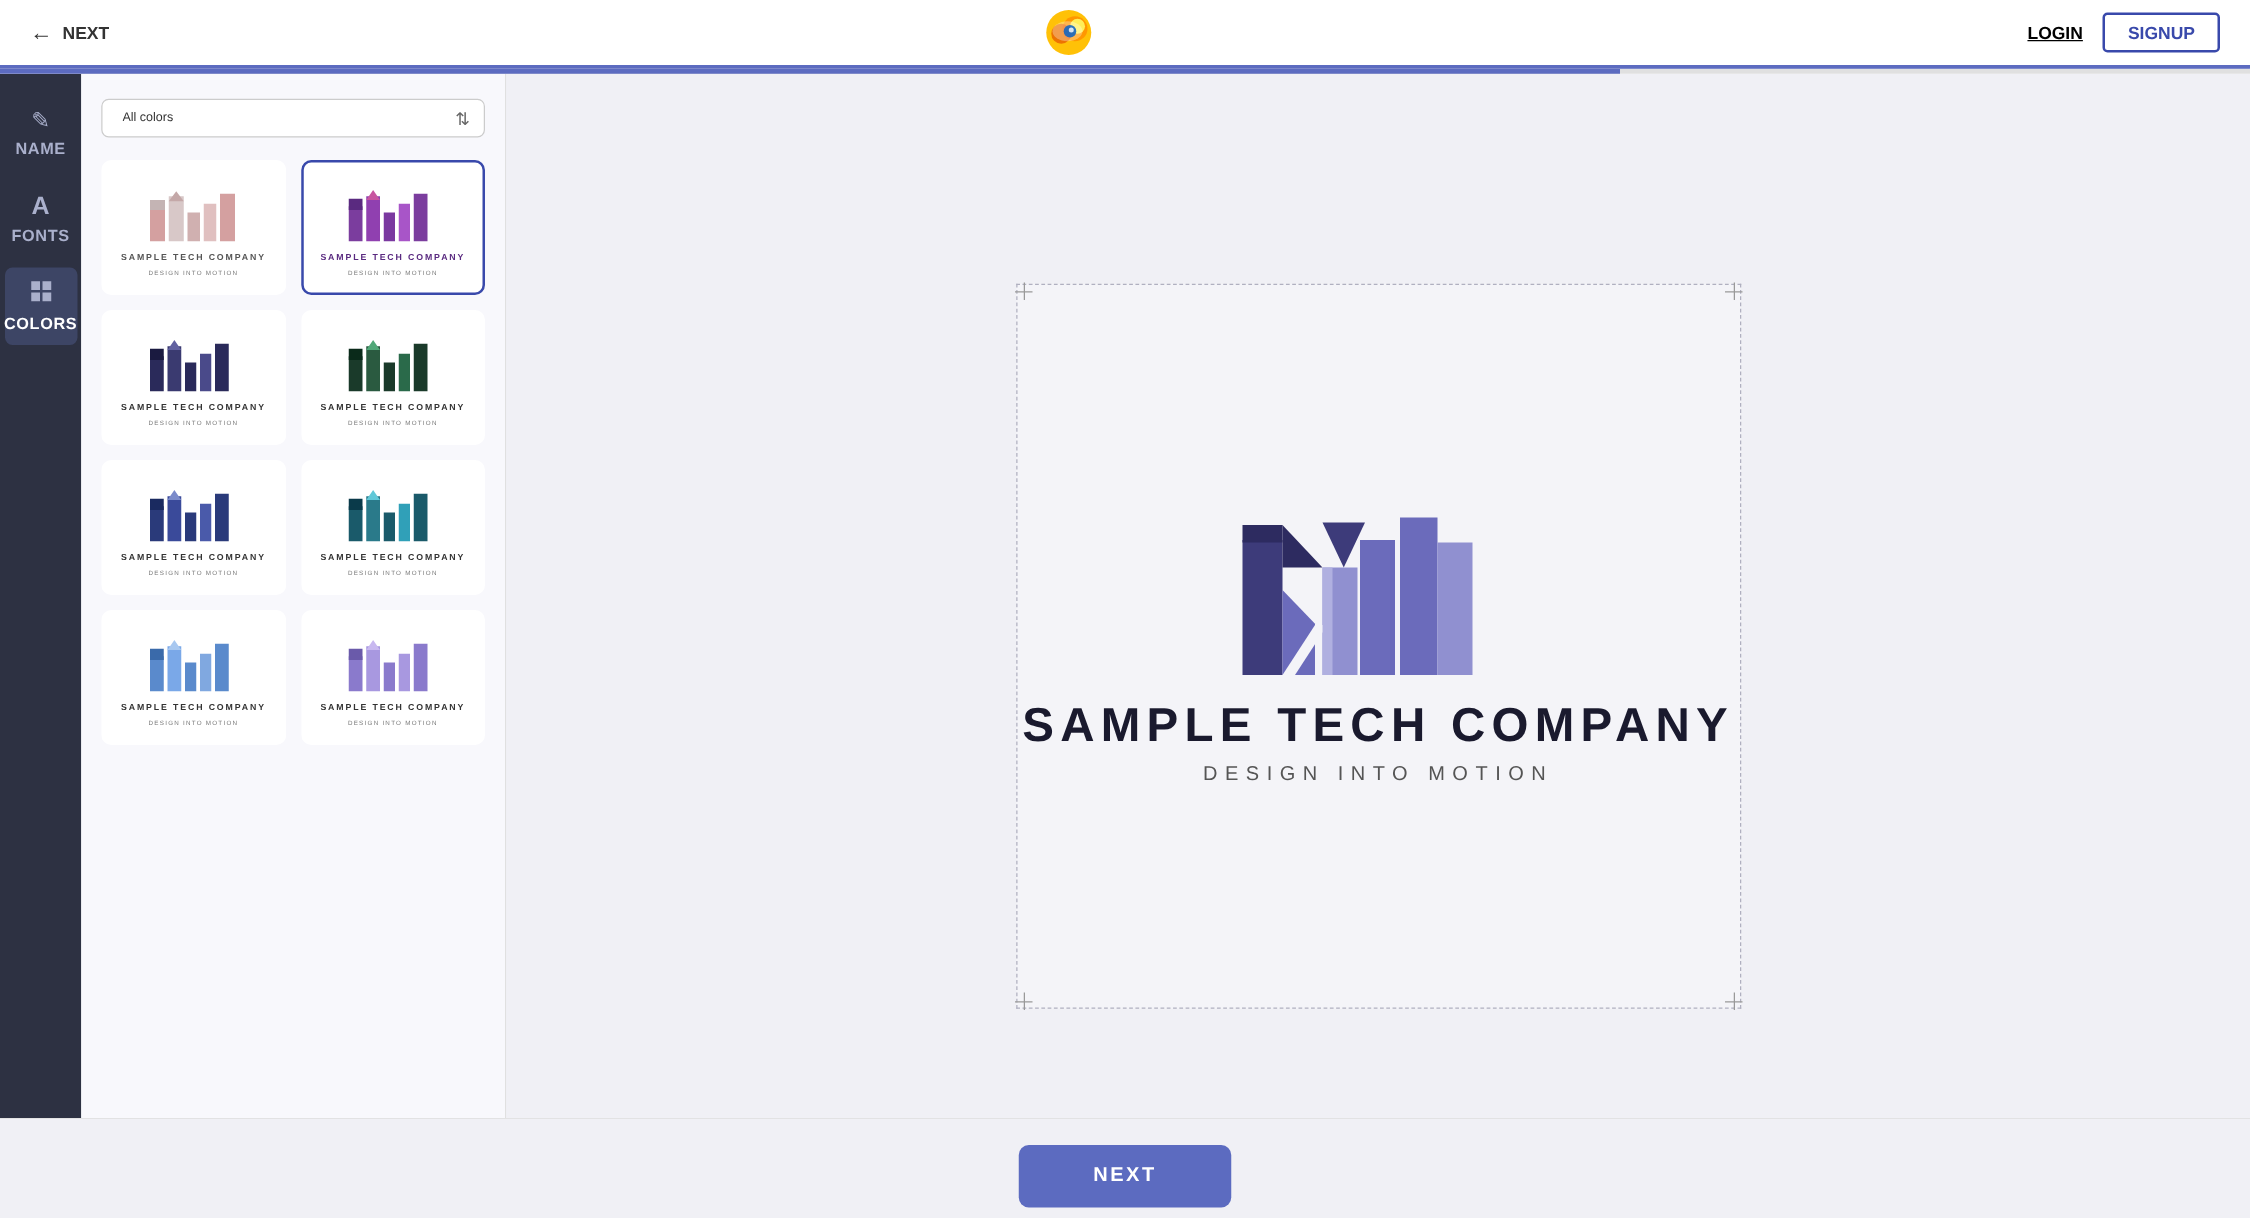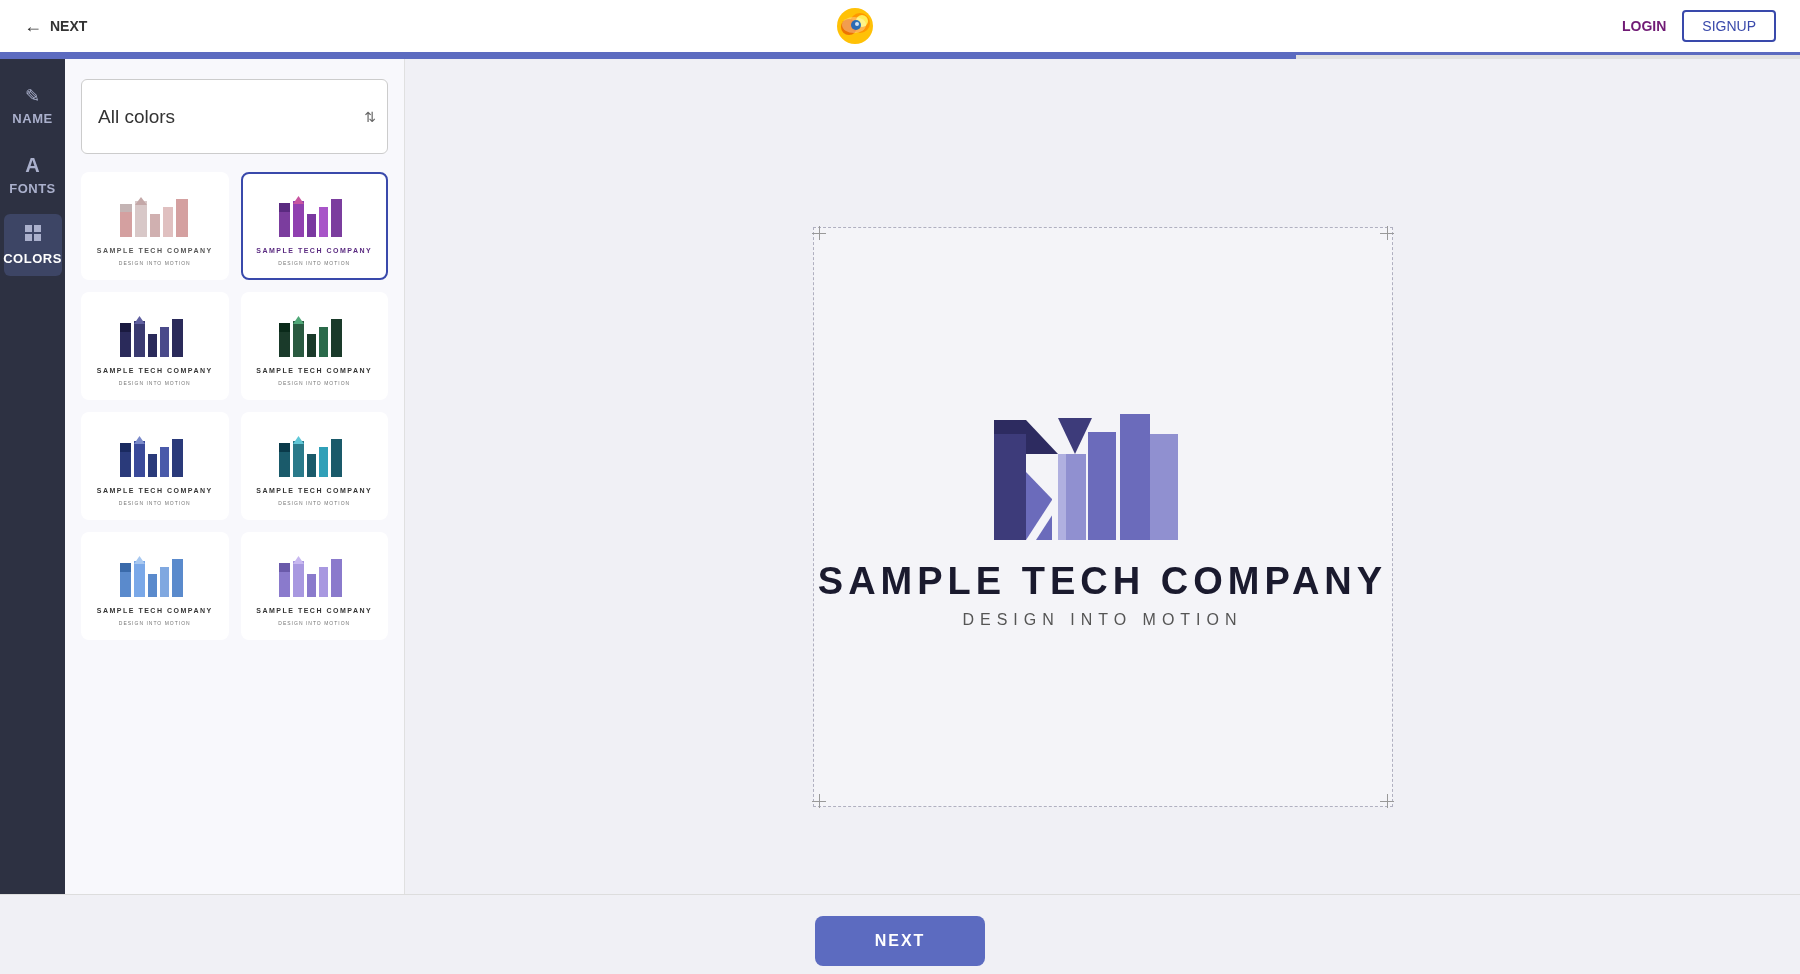--- a/index.html
+++ b/index.html
@@ -23,25 +23,25 @@
       cursor: pointer; font-size: 14px; color: #333; font-weight: 600;
       background: none; border: none;
     }
     .nav-logo {
       display: flex; align-items: center;
     }
     .nav-auth {
       display: flex; align-items: center; gap: 16px;
     }
     .login-btn {
-      background: none; border: none; font-size: 14px; color: #701a75; cursor: pointer; font-weight: 600;
+      background: none; border: none; font-size: 14px; color: #000000; cursor: pointer; font-weight: 600; text-decoration: underline;
     }
     .signup-btn {
       background: none; border: 2px solid #3949ab; border-radius: 4px;
-      padding: 6px 18px; font-size: 14px; color: #3949ab; cursor: pointer; font-weight: 400;
+      padding: 6px 18px; font-size: 14px; color: #3949ab; cursor: pointer; font-weight: 700;
     }
 
     
     .progress-bar {
       position: fixed;
       top: 55px; left: 0; right: 0; height: 4px;
       background: #e0e0e0;
       z-index: 99;
     }
     .progress-fill {
@@ -88,24 +88,24 @@
       padding: 20px 16px;
       overflow-y: auto;
       flex-shrink: 0;
     }
 
     .filter-select-wrap {
       margin-bottom: 18px;
     }
     .filter-select {
       width: 100%;
-      padding: 26px 16px;
+      padding: 9px 16px;
       border: 1px solid #ccc;
       border-radius: 6px;
-      font-size: 19px;
+      font-size: 10px;
       background: #fff;
       appearance: none;
       cursor: pointer;
       color: #333;
     }
     .filter-select-wrap { position: relative; }
     .filter-select-wrap::after {
       content: '⇅';
       position: absolute;
       right: 12px; top: 50%;

